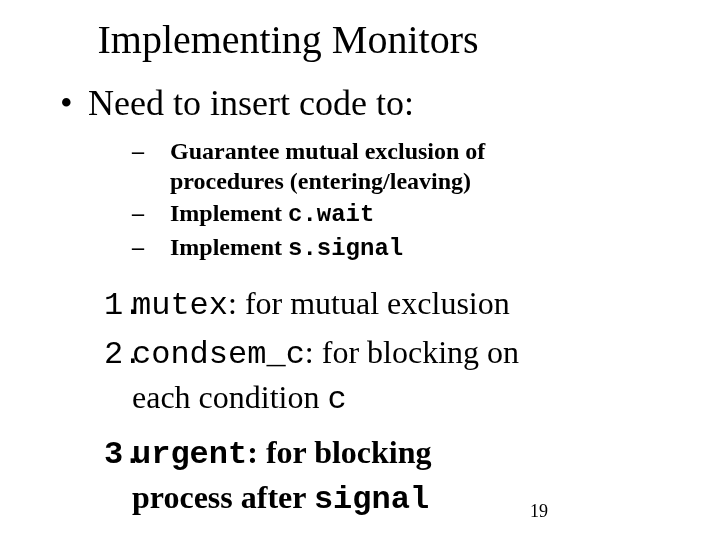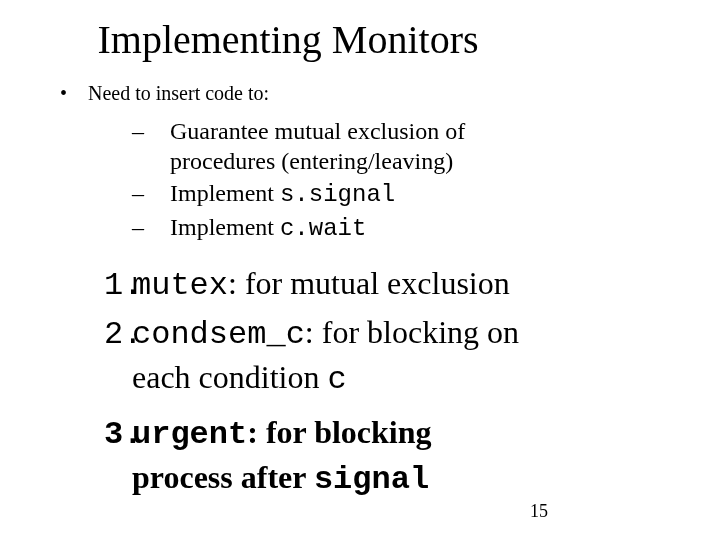--- a/index.html
+++ b/index.html
@@ -18,33 +18,34 @@
     box-sizing: border-box;
     padding: 12px 40px 0 40px;
   }
   h1.title {
     font-size: 40px;
     font-weight: 400;
     text-align: center;
     margin: 4px 0 18px 0;
   }
   .lvl1 {
-    font-size: 20px;
+    font-size: 36px;
     line-height: 1.25;
     margin: 6px 0 10px 0;
     padding-left: 48px;
     text-indent: -28px;
   }
   .lvl1 .bullet {
     display: inline-block;
     width: 28px;
     text-indent: 0;
   }
   .lvl2-group {
     margin: 4px 0 18px 0;
+    font-weight: bold;
   }
   .lvl2 {
     font-size: 24px;
     line-height: 1.25;
     margin: 2px 0;
     padding-left: 130px;
     text-indent: -38px;
   }
   .lvl2 .dash {
     display: inline-block;
@@ -90,35 +91,35 @@
 
   <div class="lvl1">
     <span class="bullet">•</span><span>Need to insert code to:</span>
   </div>
 
   <div class="lvl2-group">
     <div class="lvl2">
       <span class="dash">–</span><span>Guarantee mutual exclusion of procedures (entering/leaving)</span>
     </div>
     <div class="lvl2">
-      <span class="dash">–</span><span>Implement </span><span class="code">s.signal</span>
+      <span class="dash">–</span><span>Implement </span><span class="code">c.wait</span>
     </div>
     <div class="lvl2">
-      <span class="dash">–</span><span>Implement </span><span class="code">c.wait</span>
+      <span class="dash">–</span><span>Implement </span><span class="code">s.signal</span>
     </div>
   </div>
 
 
   <div class="numlist">
     <div class="numitem">
       <span class="num">1.</span><span class="code">mutex</span><span>: for mutual exclusion</span>
     </div>
     <div class="numitem">
       <span class="num">2.</span><span class="code">condsem_c</span><span>: for blocking on each condition </span><span class="code">c</span>
     </div>
     <div class="numitem gap">
       <span class="num">3.</span><span class="code">urgent</span><span>: for blocking process after </span><span class="code">signal</span>
     </div>
   </div>
 
-  <div class="pagenum">15</div>
+  <div class="pagenum">19</div>
 
 </div>
 
 </body></html>

